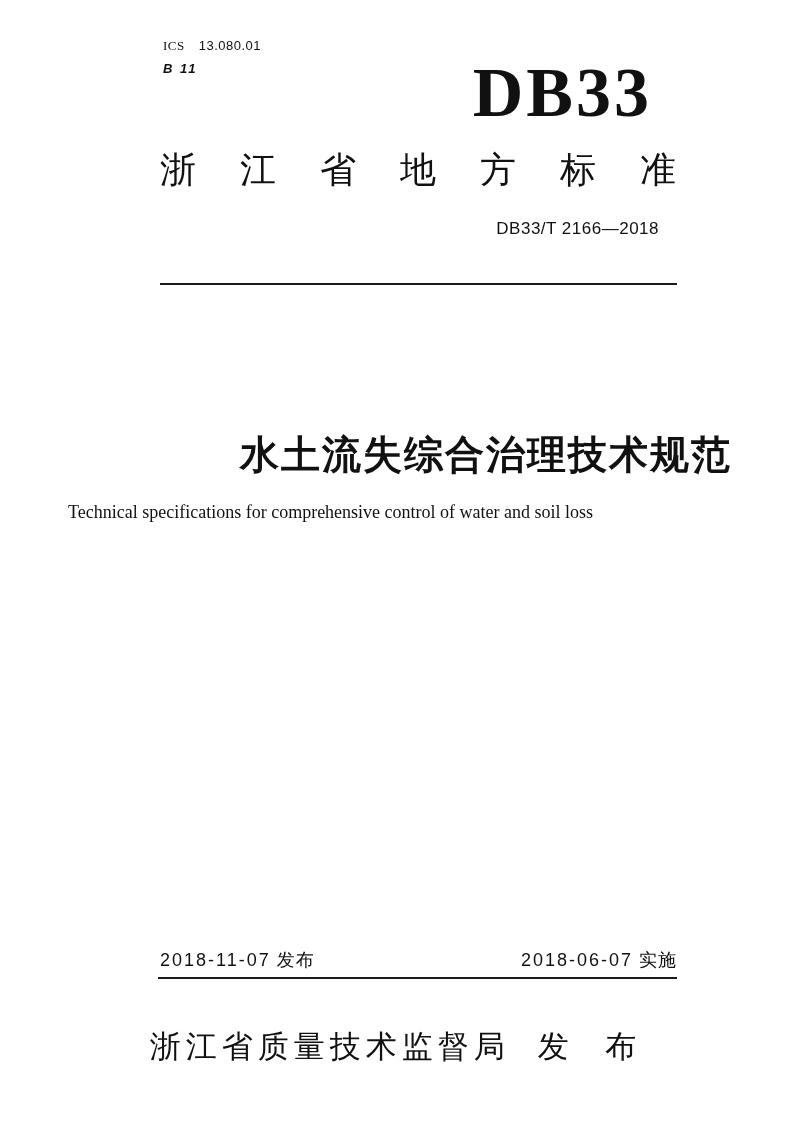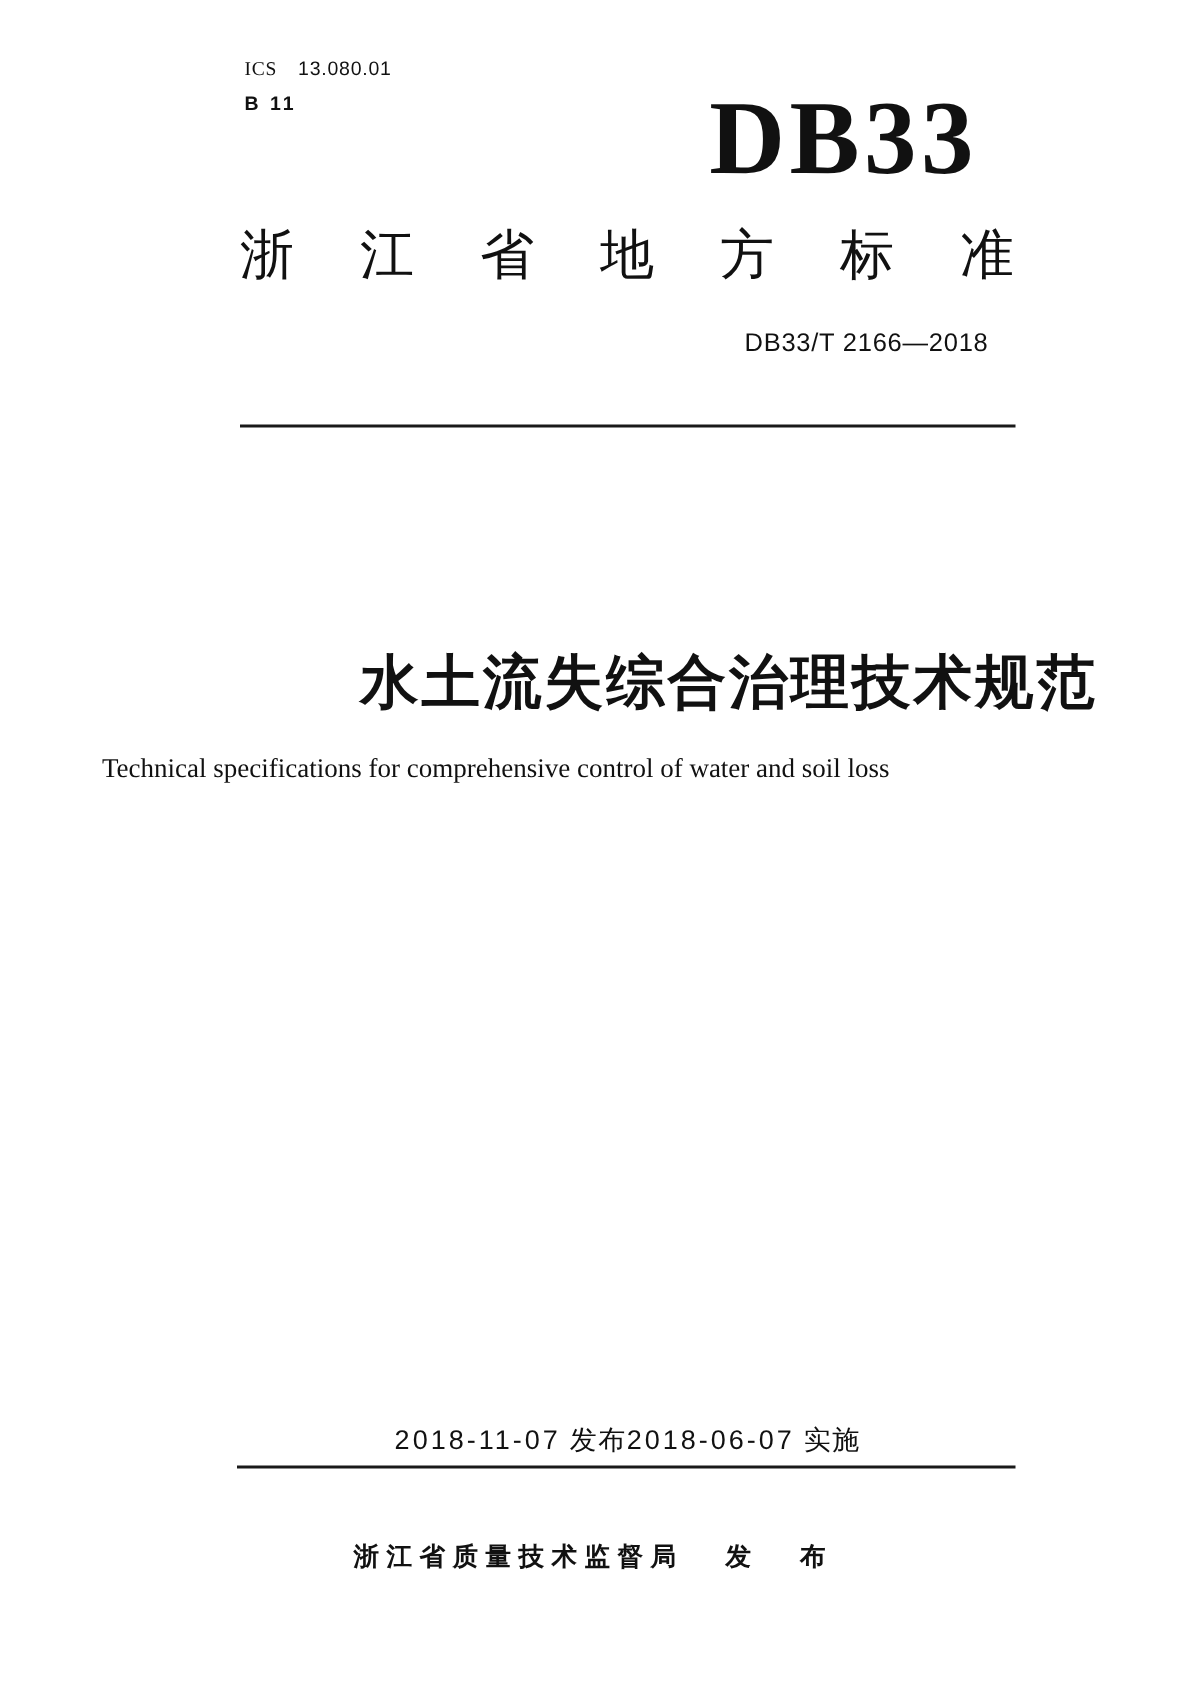--- a/index.html
+++ b/index.html
@@ -23,20 +23,21 @@
     letter-spacing: 0.5px;
     white-space: nowrap;
   }
   .ics-line .ics-label { font-family: "Liberation Serif", serif; margin-right: 14px; }
   .doc-class {
     position: absolute;
     left: 95px; top: 61px;
     font-size: 13px;
     font-weight: bold;
     letter-spacing: 2px;
+    font-style: italic;
   }
 
   
   .logo {
     position: absolute;
     right: 80px; top: 58px;
     font-family: "Liberation Serif", "DejaVu Serif", serif;
     font-weight: bold;
     font-size: 70px;
     letter-spacing: 3px;
@@ -91,37 +92,37 @@
     left: 0; right: 0; top: 502px;
     font-family: "Liberation Serif", "DejaVu Serif", serif;
     font-size: 18px;
   }
 
   
   .date-row {
     position: absolute;
     left: 92px; right: 55px; top: 950px;
     display: flex;
-    justify-content: center;
+    justify-content: space-between;
     font-size: 18px;
     line-height: 1.2;
   }
   .date-row .date-value { letter-spacing: 2px; margin-right: 6px; }
   .date-row .date-label { letter-spacing: 1px; }
   .date-item { white-space: nowrap; }
 
   
   .publisher-row {
     position: absolute;
     left: 0; right: 0; top: 1026px;
     display: flex;
     justify-content: center;
     align-items: baseline;
-    font-size: 17px;
-    font-weight: bold;
+    font-size: 31px;
+    font-weight: normal;
   }
   .publisher-name { letter-spacing: 5px; }
   .publish-label { margin-left: 28px; letter-spacing: 14px; white-space: nowrap; }
 </style>
 </head>
 <body>
 
 <div class="page">
 
   <div class="ics-line">

